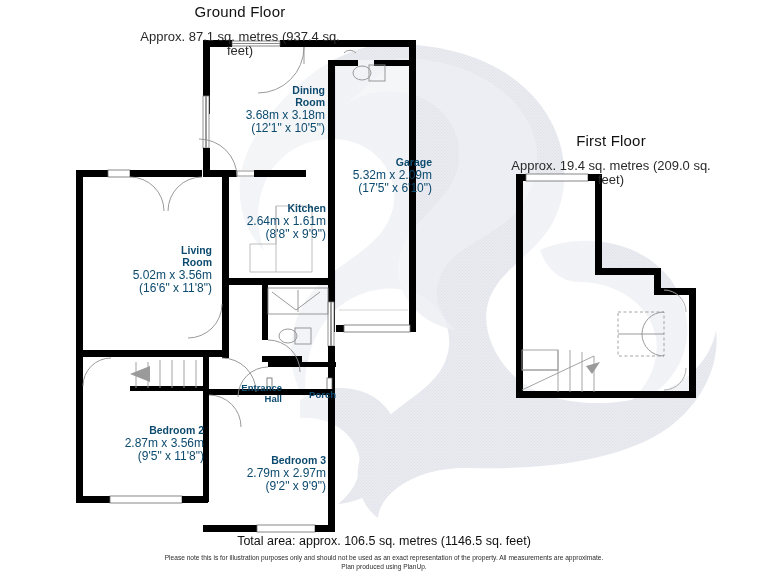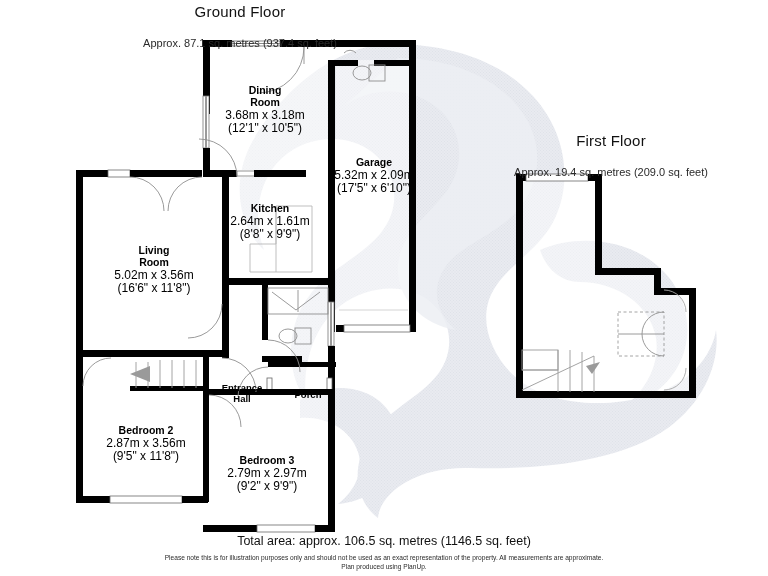--- a/index.html
+++ b/index.html
@@ -16,26 +16,26 @@
   }
   #plan-root { position: absolute; inset: 0; }
   svg.plan-svg { position: absolute; left: 0; top: 0; width: 768px; height: 576px; }
 
   .hdr { position: absolute; text-align: center; }
   .hdr .t {
     font-size: 15px; font-weight: normal; letter-spacing: .2px;
     color: #111; line-height: 1.1;
   }
   .hdr .s {
-    font-size: 11px; color: #2a2a2a; margin-top: 16px; line-height: 1.1;
+    font-size: 13px; color: #2a2a2a; margin-top: 9px; line-height: 1.1;
   }
 
   .lbl {
-    position: absolute; text-align: center; line-height: 1.12;
-    color: #000000; white-space: nowrap;
+    position: absolute; text-align: right; line-height: 1.12;
+    color: #0c4a6e; white-space: nowrap;
   }
   .lbl .n { font-size: 10.5px; font-weight: bold; }
   .lbl .d { font-size: 12px; font-weight: normal; }
 
   .lbl.small .n { font-size: 9.5px; font-weight: bold; }
 
   #total-area {
     position: absolute; left: 0; right: 0; top: 534px;
     text-align: center; font-size: 12.5px; color: #111;
   }

